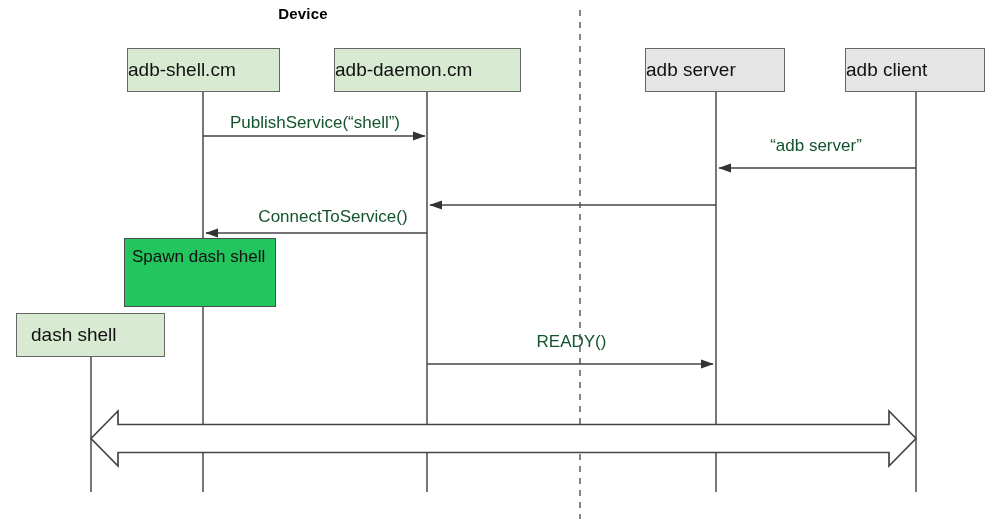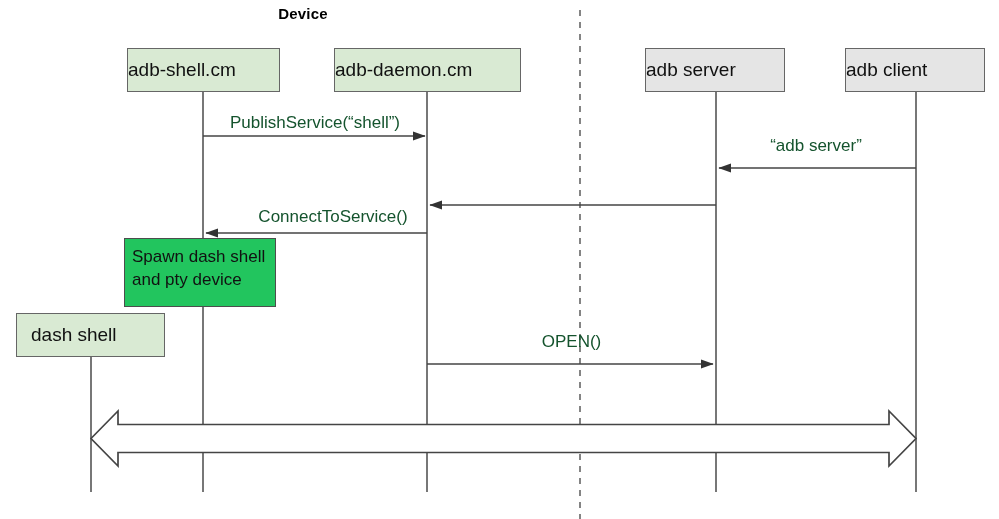--- a/index.html
+++ b/index.html
@@ -136,26 +136,25 @@
   <div class="lifeline-box host" style="left:845px; top:48px; width:140px; height:44px;">
     <span>adb client</span>
   </div>
 
   <div class="lifeline-box device" style="left:16px; top:313px; width:149px; height:44px; justify-content:flex-start; padding-left:14px;text-align:right;">
     <span>dash shell</span>
   </div>
 
   <div class="note-box" style="left:124px; top:238px; width:152px; height:69px;">
     <div>Spawn dash shell</div>
-    <div>and pty device</div>
   </div>
 
   <div class="msg-label" style="left:203px; top:113px; width:224px;">PublishService(“shell”)</div>
 
   <div class="msg-label" style="left:716px; top:136px; width:200px;">“adb server”</div>
 
 
   <div class="msg-label" style="left:203px; top:207px; width:260px;">ConnectToService()</div>
 
-  <div class="msg-label" style="left:427px; top:332px; width:289px;">OPEN()</div>
+  <div class="msg-label" style="left:427px; top:332px; width:289px;">READY()</div>
 
 
 </div>
 
 </body></html>

